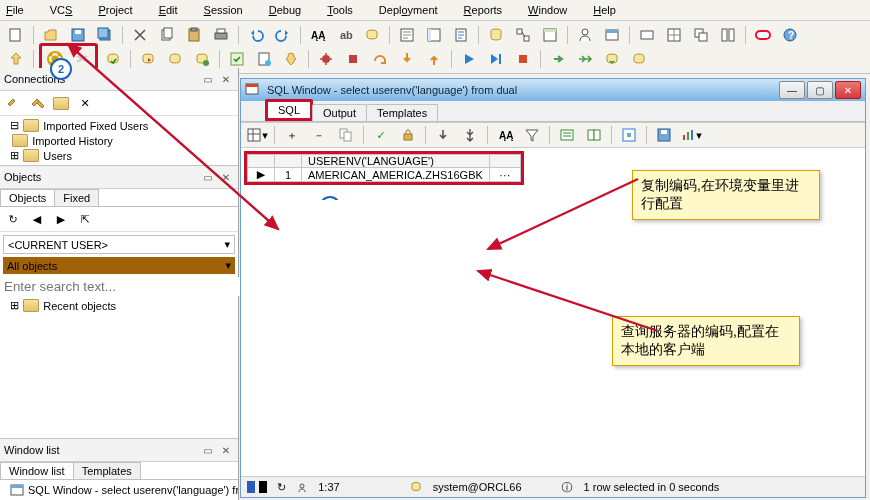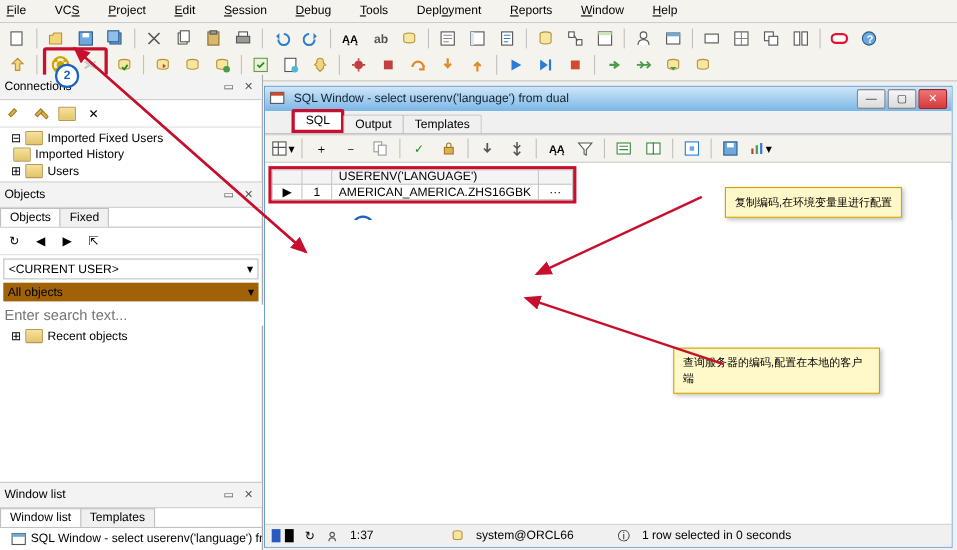--- a/index.html
+++ b/index.html
@@ -68,21 +68,21 @@
   table.grid th{background:#f4f4f4;font-weight:400;text-align:left;}
   .rowhead{width:14px;text-align:center;background:#f4f4f4;}
 
   .canvas-rest{flex:1;position:relative;background:#fff;}
 
   .statusbar{height:20px;background:#f0f0f0;border-top:1px solid #ccc;display:flex;align-items:center;gap:10px;padding:0 6px;font-size:11px;}
   .statusbar .chunk{display:flex;gap:4px;align-items:center;}
   .bar-seg{width:8px;height:12px;display:inline-block;}
 
   
-  .callout{position:absolute;background:var(--callout-bg);border:1px solid var(--callout-border);box-shadow:2px 2px 4px rgba(0,0,0,.25);padding:6px 8px;font-size:10px;max-width:170px;}
+  .callout{position:absolute;background:var(--callout-bg);border:1px solid var(--callout-border);box-shadow:2px 2px 4px rgba(0,0,0,.25);padding:6px 8px;font-size:14px;max-width:170px;}
   .num-badge{position:absolute;width:18px;height:18px;border:2px solid #1b62c4;border-radius:50%;background:#fff;color:#1b62c4;font-weight:bold;font-size:11px;display:flex;align-items:center;justify-content:center;}
 
   
   .arrow-svg{position:absolute;pointer-events:none;overflow:visible;}
 
   
   .mini-tabs{display:flex;border-bottom:1px solid #c0c0c0;}
   .mini-tabs .mtab{padding:2px 8px;border:1px solid #c0c0c0;border-bottom:none;background:#f0f0f0;margin-right:-1px;font-size:11px;}
   .mini-tabs .mtab.active{background:#fff;}
   .toggle-row{display:flex;align-items:center;gap:4px;padding:2px 3px;border-bottom:1px solid #e0e0e0;}

